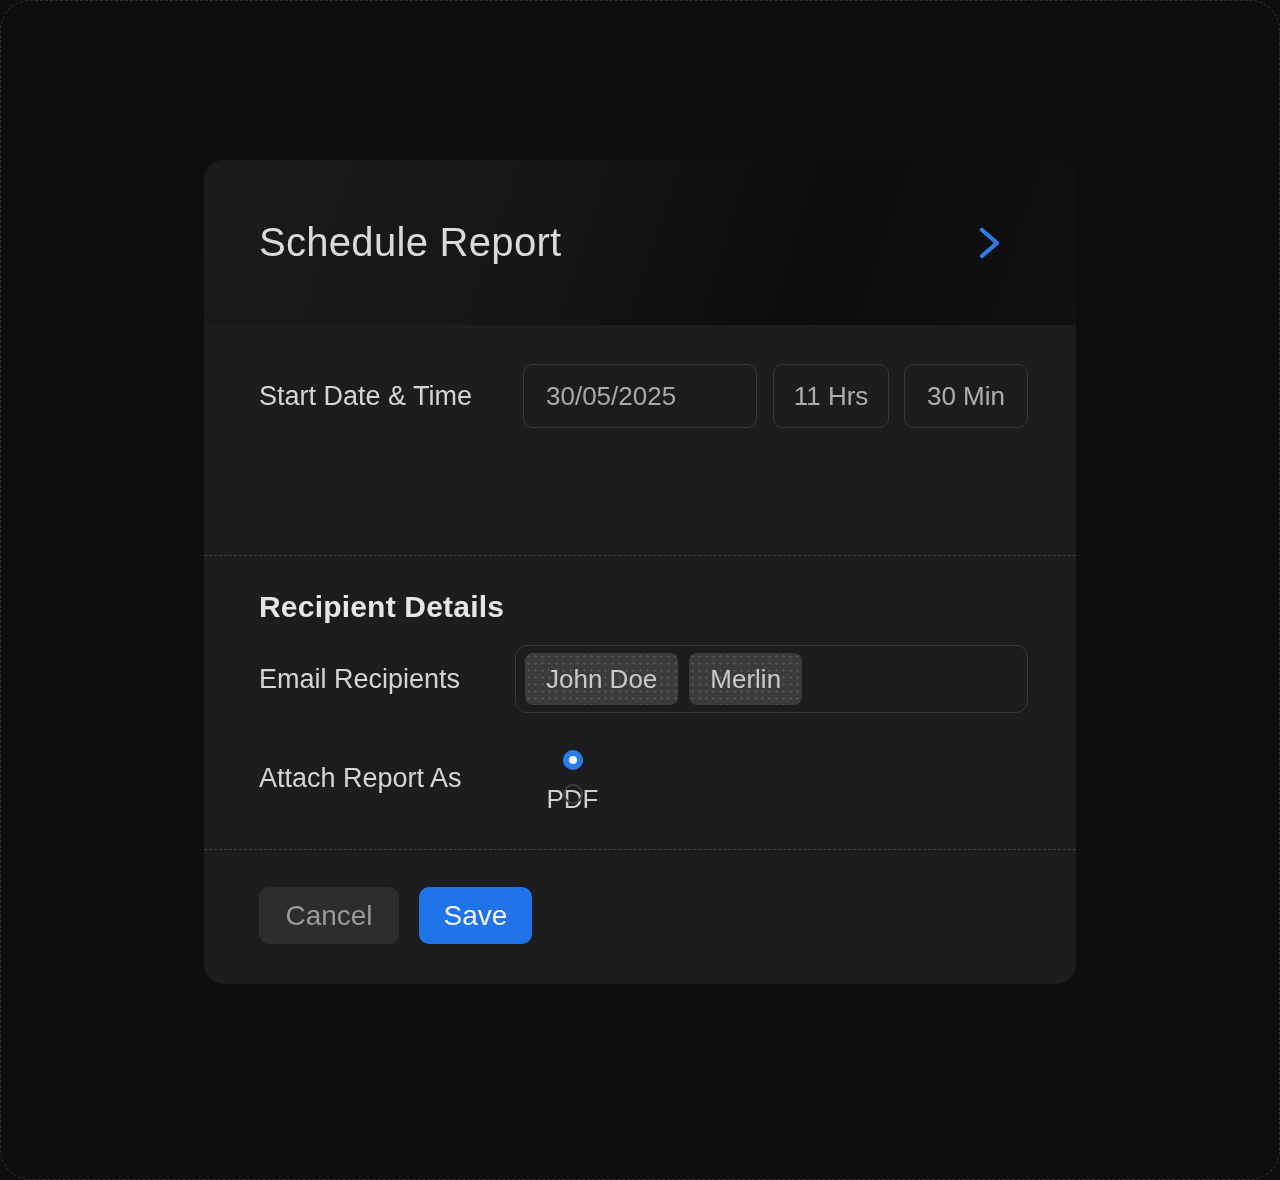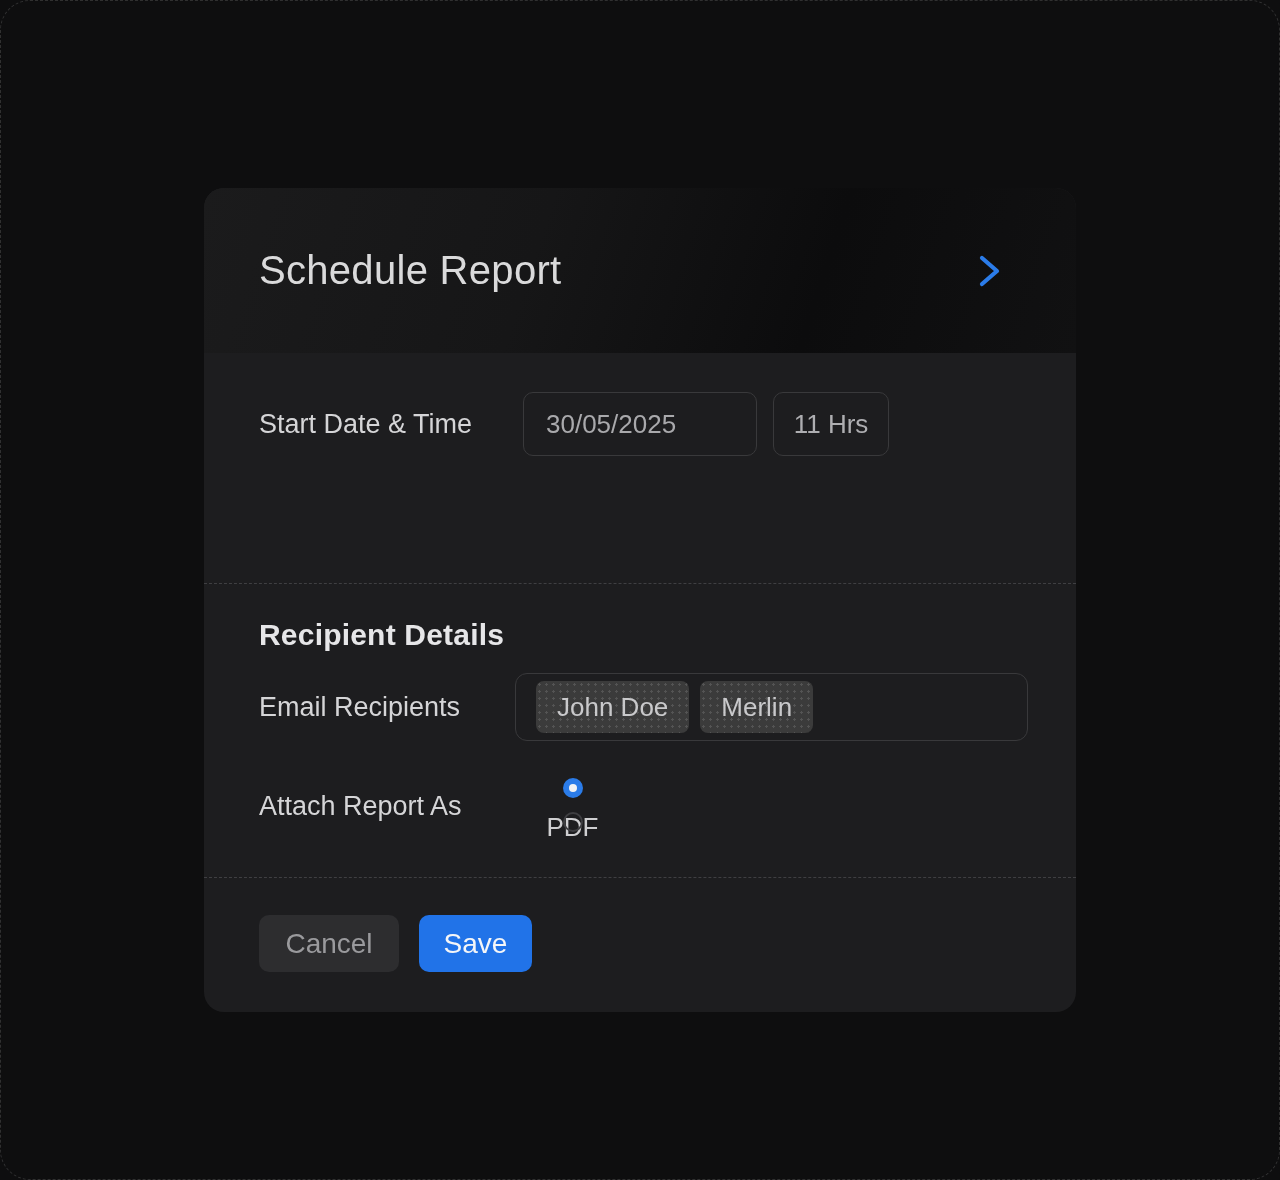--- a/index.html
+++ b/index.html
@@ -11,21 +11,21 @@
     -webkit-font-smoothing:antialiased;
   }
   .page-frame{
     position:absolute;inset:0;
     border:1px dashed rgba(255,255,255,0.14);
     border-radius:30px;
     pointer-events:none;
     box-sizing:border-box;
   }
   .dialog{
-    position:absolute;left:204px;top:188px;
+    position:absolute;left:204px;top:160px;
     width:872px;height:824px;
     background:#1d1d1f;
     border-radius:20px;
     overflow:hidden;
     display:flex;flex-direction:column;
     box-sizing:border-box;
   }
   
   .dialog-header{
     flex:none;height:165px;
@@ -67,21 +67,21 @@
   .section-heading{
     font-size:30px;font-weight:700;color:#e6e6e8;
     margin:0 0 21px 0;letter-spacing:.2px;
   }
   .email-row{display:flex;align-items:center;}
   .email-label,.attach-label{width:256px;flex:none;font-size:27px;color:#d5d5d7;}
   .email-input{
     flex:1;min-height:67px;
     border:1.5px solid #39393b;border-radius:12px;
     display:flex;align-items:center;gap:11px;
-    padding:7px 20px;box-sizing:border-box;cursor:text;
+    padding:7px 9px;box-sizing:border-box;cursor:text;
   }
   .chip{
     height:52px;padding:0 21px;border-radius:8px;
     display:flex;align-items:center;
     font-size:26px;color:#c9c9cb;
     background-color:#3b3b3b;
     background-image:radial-gradient(rgba(255,255,255,0.13) 1px,transparent 1.4px);
     background-size:7px 7px;
   }
   .attach-row{display:flex;align-items:center;margin-top:37px;}
@@ -126,20 +126,21 @@
         <path d="M5 4 L20 17 L5 30" stroke="#2b7ce9" stroke-width="4.2" stroke-linecap="round" stroke-linejoin="round" fill="none"></path>
       </svg>
     </span>
   </div>
 
   <div class="section-schedule">
     <div class="form-row">
       <div class="form-label">Start Date &amp; Time</div>
       <div class="input-box box-main box-date">30/05/2025</div>
       <div class="input-box box-hrs">11 Hrs</div>
+      <div class="input-box box-min">30 Min</div>
     </div>
   </div>
 
   <div class="section-recipients">
     <h2 class="section-heading">Recipient Details</h2>
 
     <div class="email-row">
       <div class="email-label">Email Recipients</div>
       <div class="email-input">
         <span class="chip">John Doe</span>

